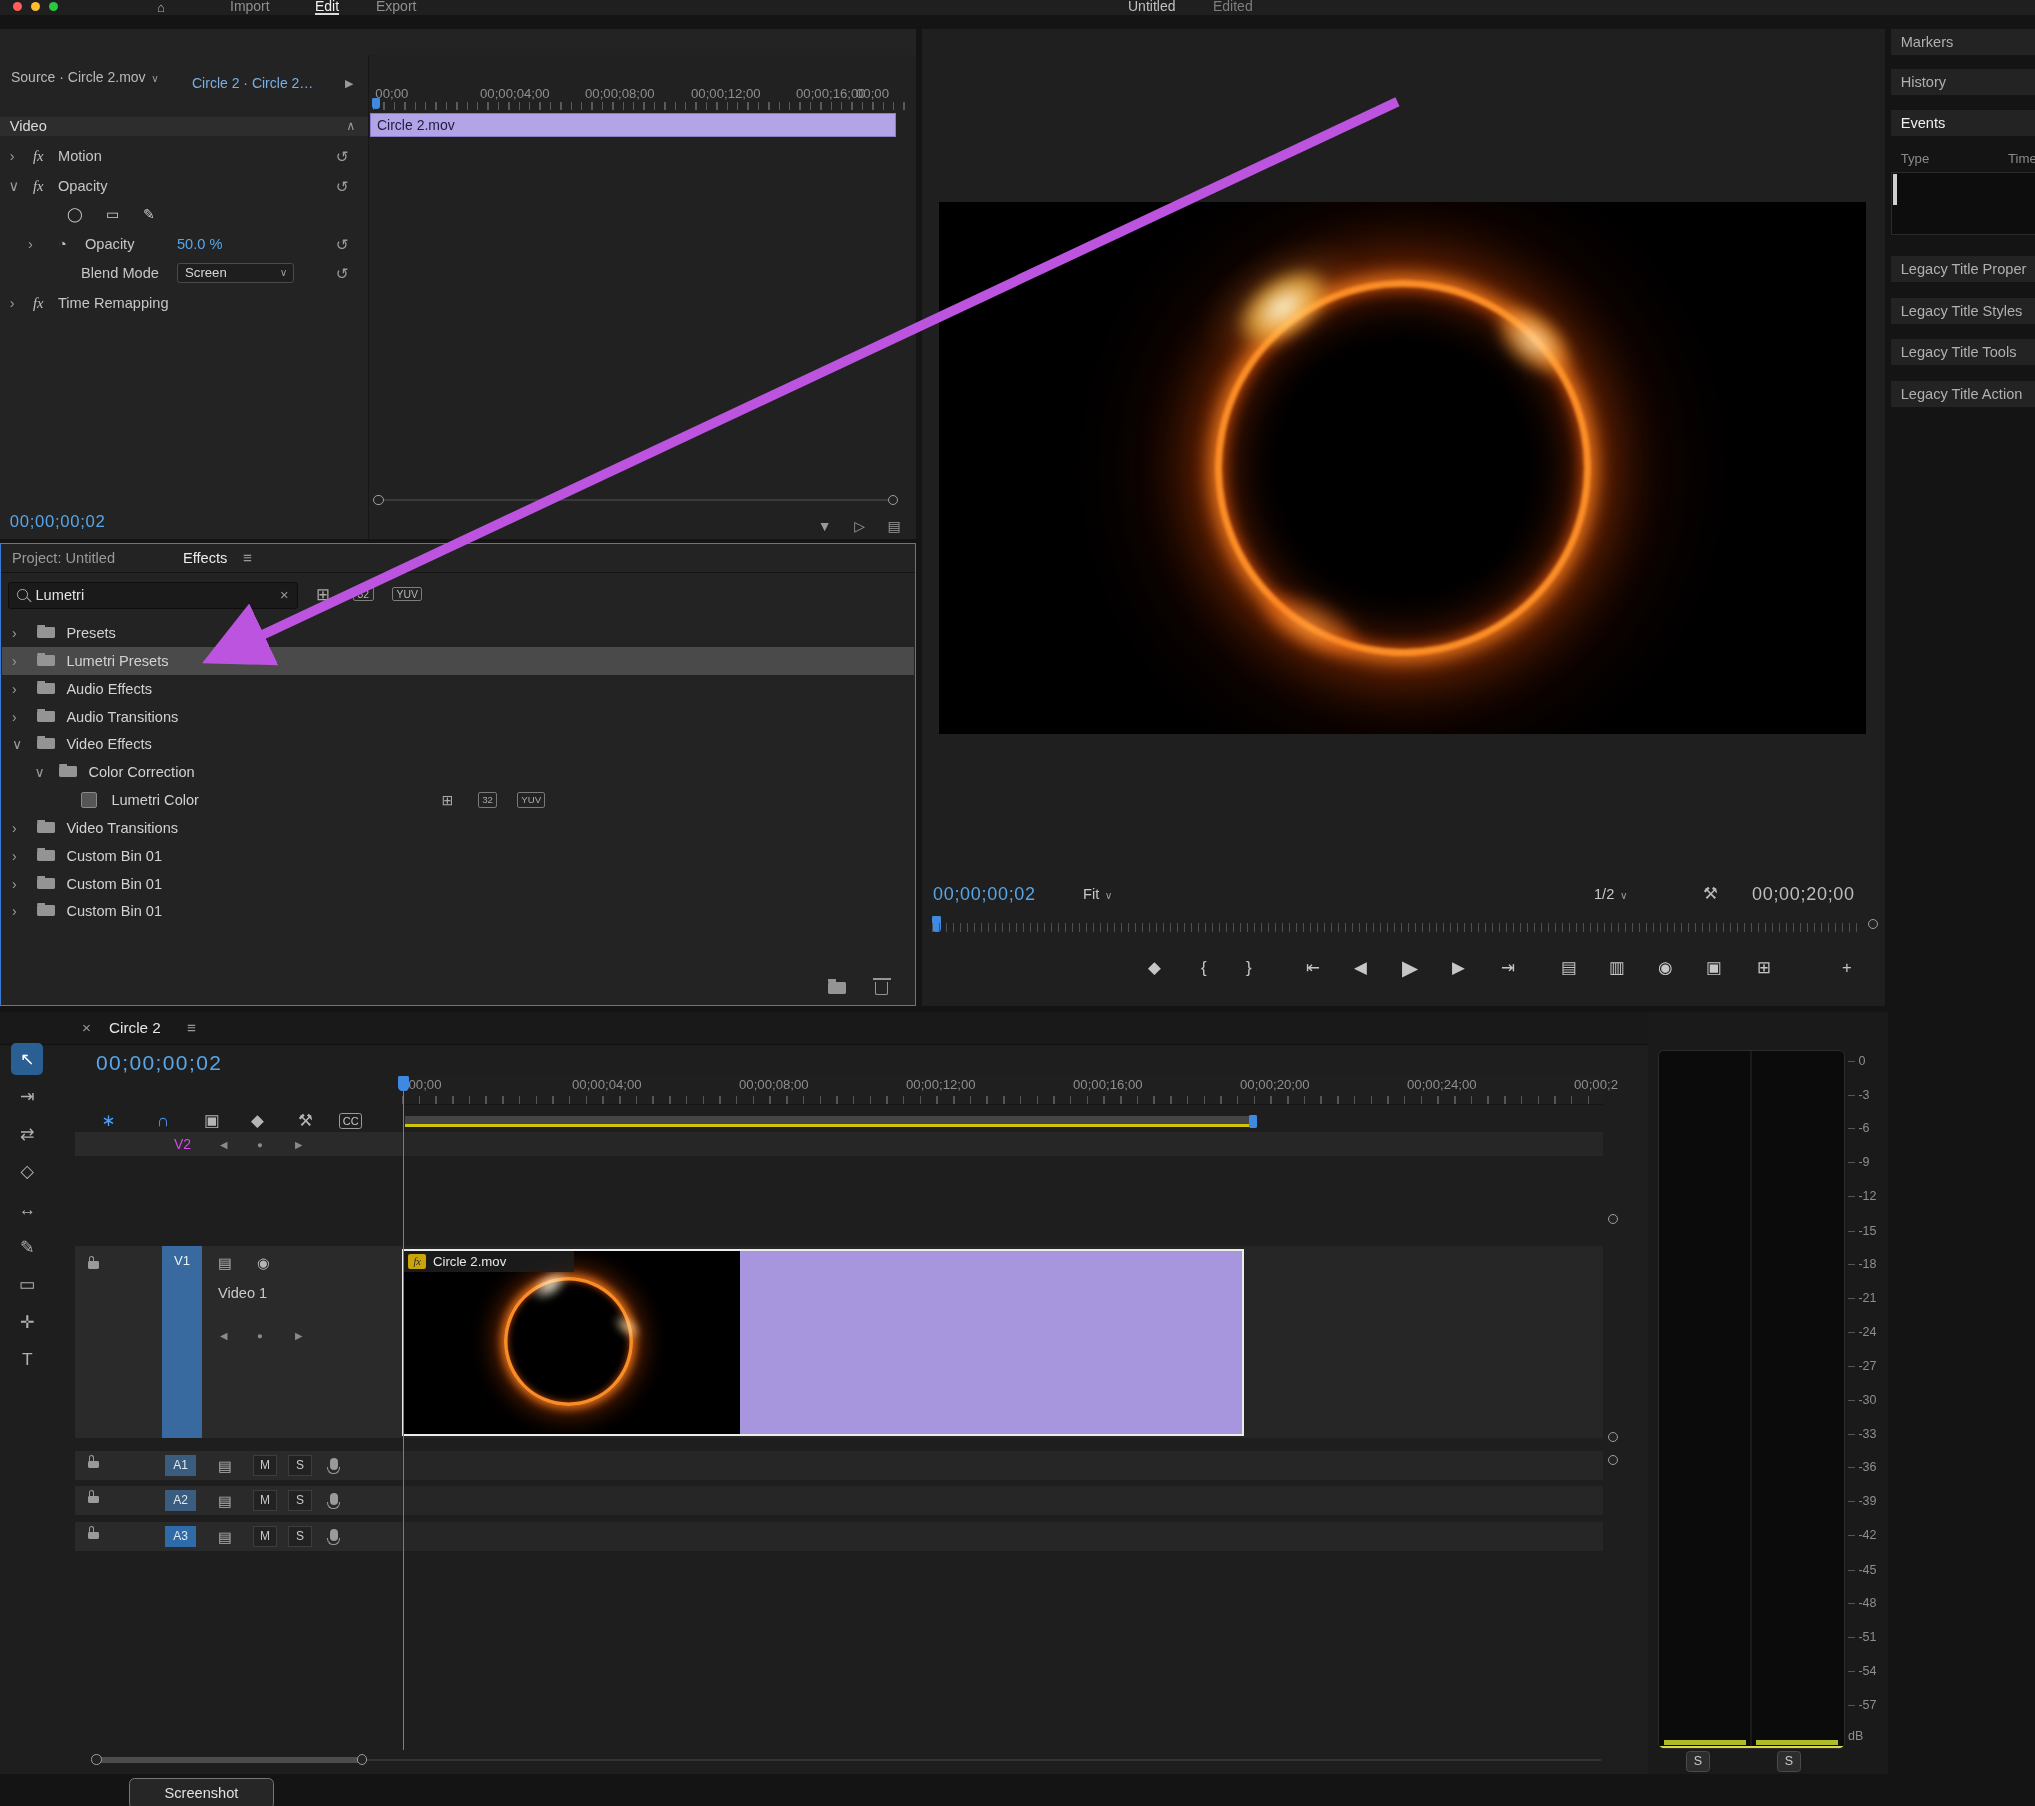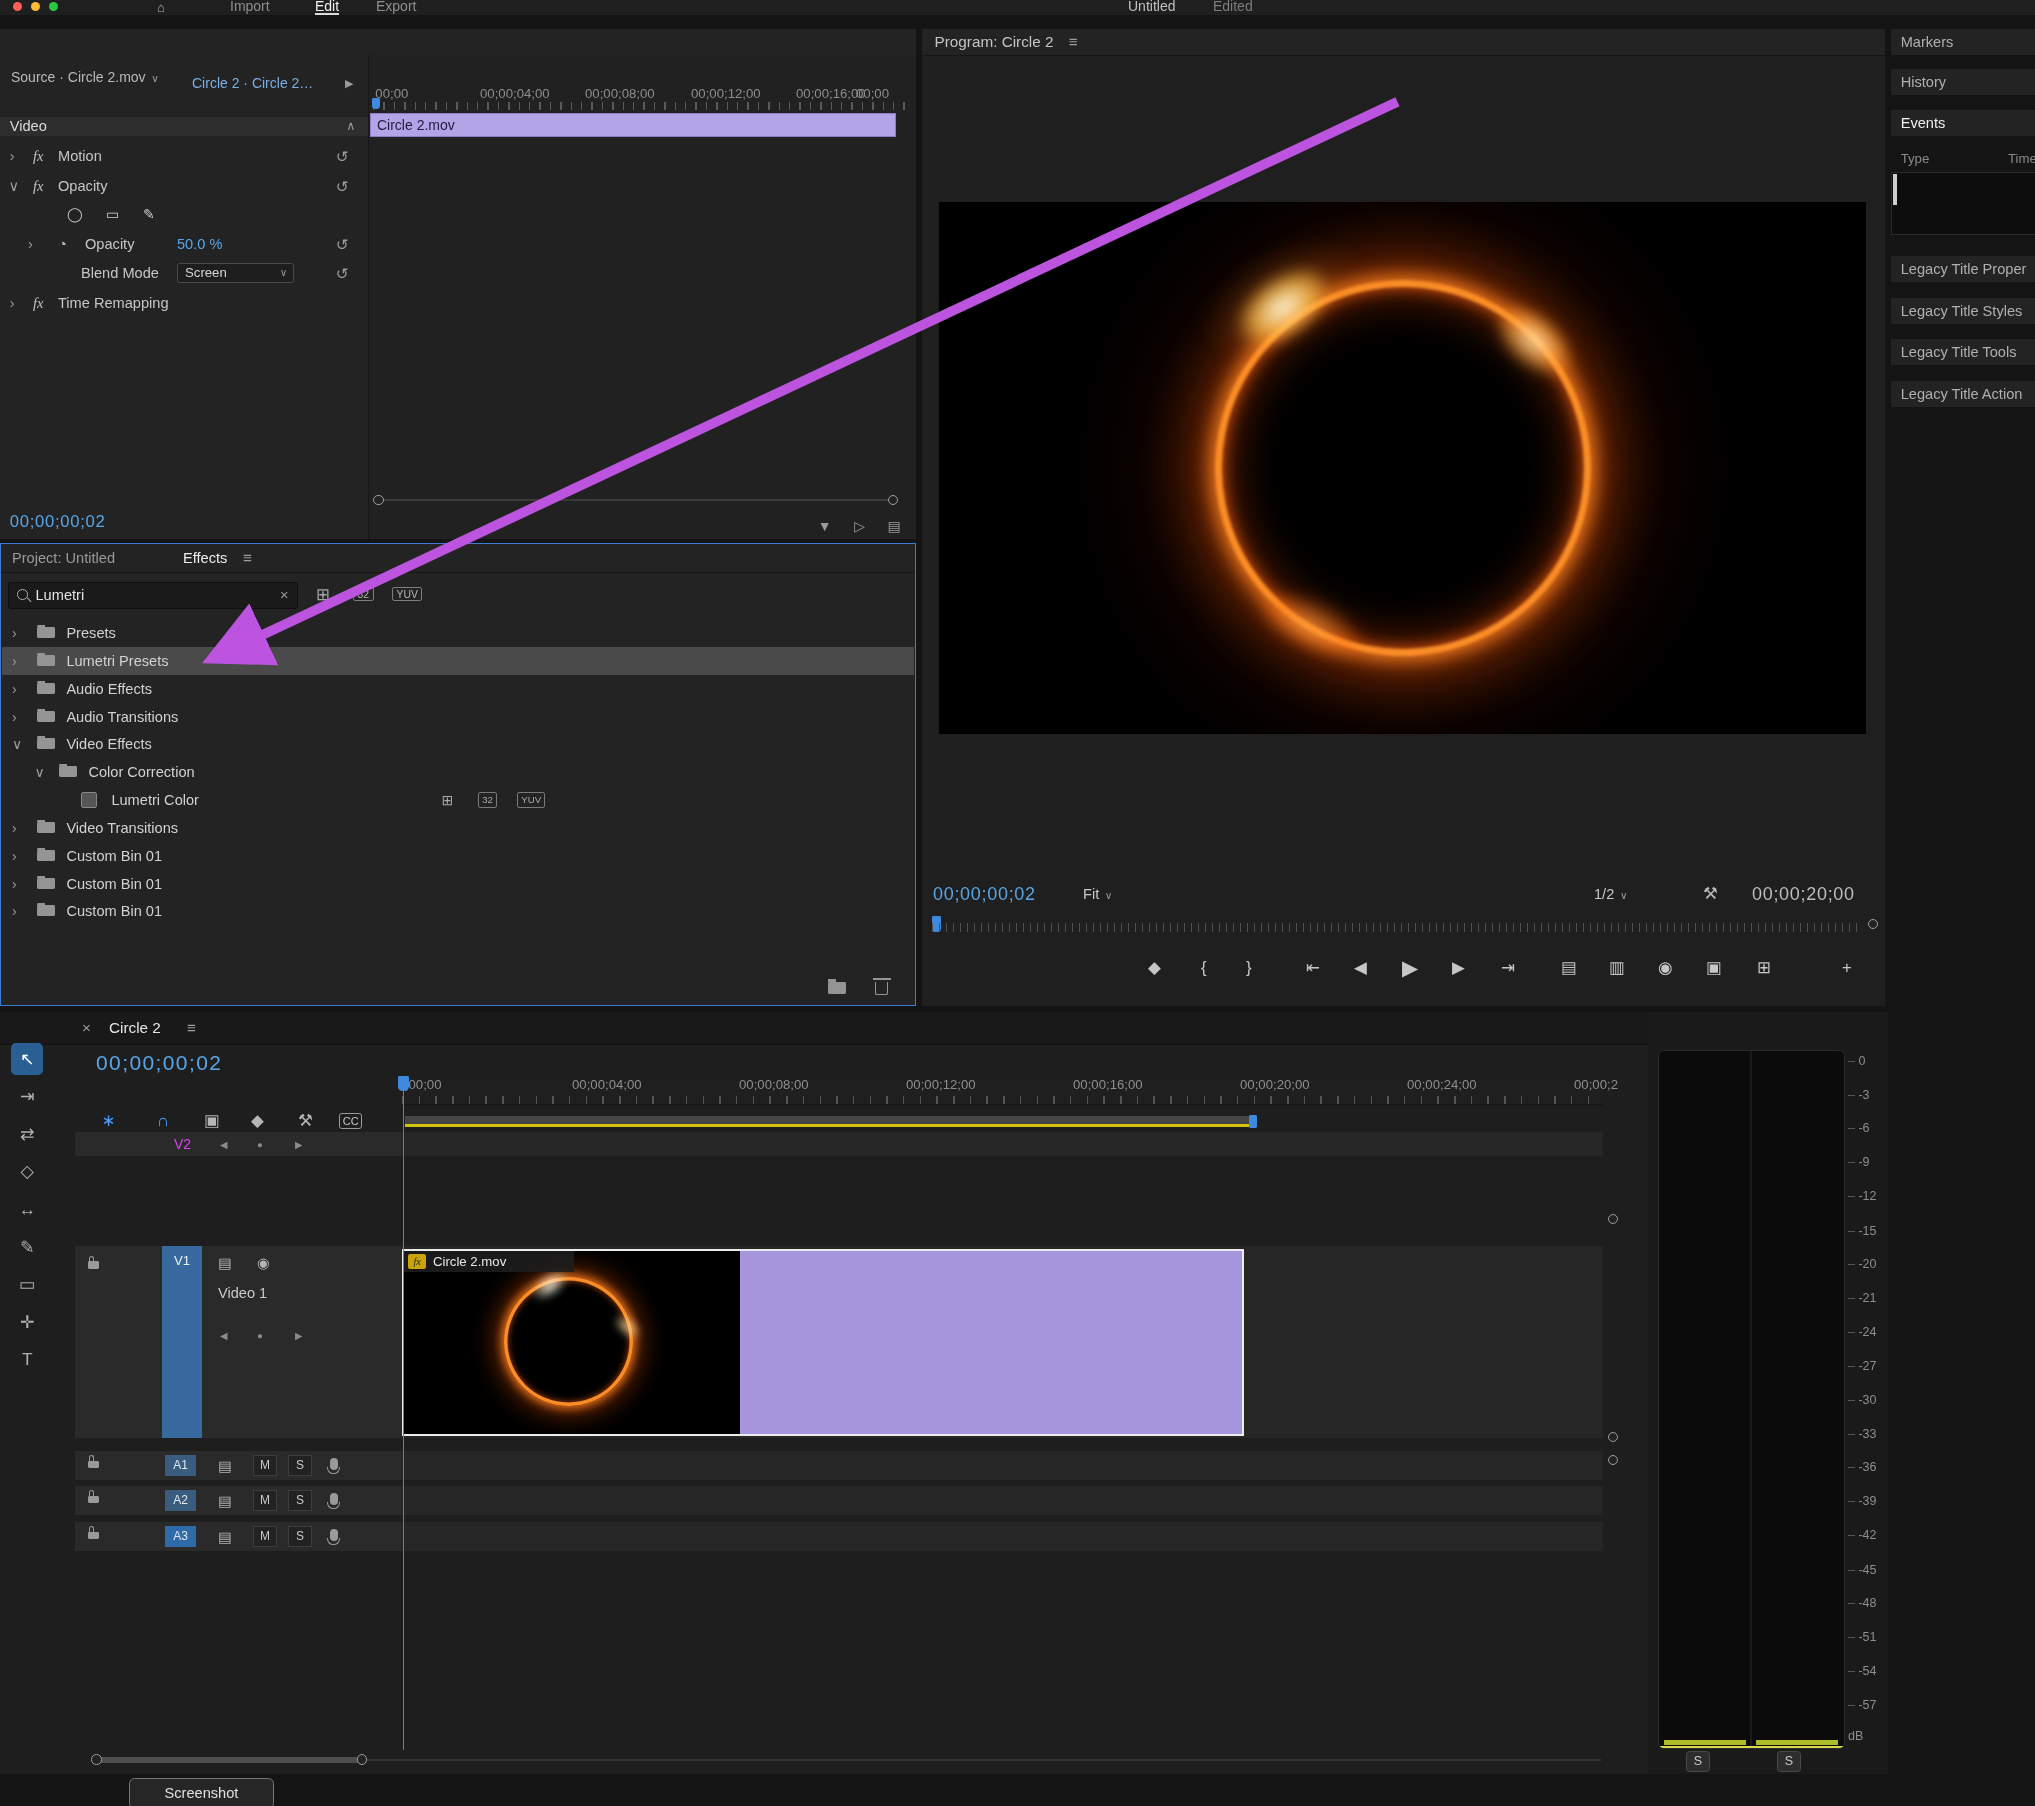--- a/index.html
+++ b/index.html
@@ -343,24 +343,20 @@
         <span class="texp" style="left: 9.7px;">›</span>
         <span class="folder" style="left: 35px;"></span>
         <span class="tlabel" style="left: 64px;">Custom Bin 01</span>
       </div>
     </div>
   <span class="newbin" style="left:827px;bottom:11px"></span>
   <span class="trash" style="left:874px;bottom:9.7px"></span>
 </section>
 
 <section class="panel" id="pm">
-  <div class="phead">
-    <span>Program: Circle 2</span>
-    <span class="pmenu">≡</span>
-  </div>
   <div id="pm-video">
     <div class="blob b4"></div>
     <div class="ring"></div>
     <div class="blob b1"></div>
     <div class="blob b2"></div>
     <div class="blob b3"></div>
   </div>
   <div id="pm-controls">
     <span class="tc" style="left:11px">00;00;00;02</span>
     <span class="fit" style="left:161px"><span>Fit</span><span class="chev">∨</span></span>
@@ -540,21 +536,21 @@
     <div class="mlvl" style="left:97px;width:82px"></div>
     <div class="mpeak"></div>
   </div>
   <div id="dbscale">
       <span class="dbl" style="top: 42px;">0</span>
       <span class="dbl" style="top: 76px;">-3</span>
       <span class="dbl" style="top: 109px;">-6</span>
       <span class="dbl" style="top: 143px;">-9</span>
       <span class="dbl" style="top: 177px;">-12</span>
       <span class="dbl" style="top: 212px;">-15</span>
-      <span class="dbl" style="top: 245px;">-20</span>
+      <span class="dbl" style="top: 245px;">-18</span>
       <span class="dbl" style="top: 279px;">-21</span>
       <span class="dbl" style="top: 313px;">-24</span>
       <span class="dbl" style="top: 347px;">-27</span>
       <span class="dbl" style="top: 381px;">-30</span>
       <span class="dbl" style="top: 415px;">-33</span>
       <span class="dbl" style="top: 448px;">-36</span>
       <span class="dbl" style="top: 482px;">-39</span>
       <span class="dbl" style="top: 516px;">-42</span>
       <span class="dbl" style="top: 551px;">-45</span>
       <span class="dbl" style="top: 584px;">-48</span>

